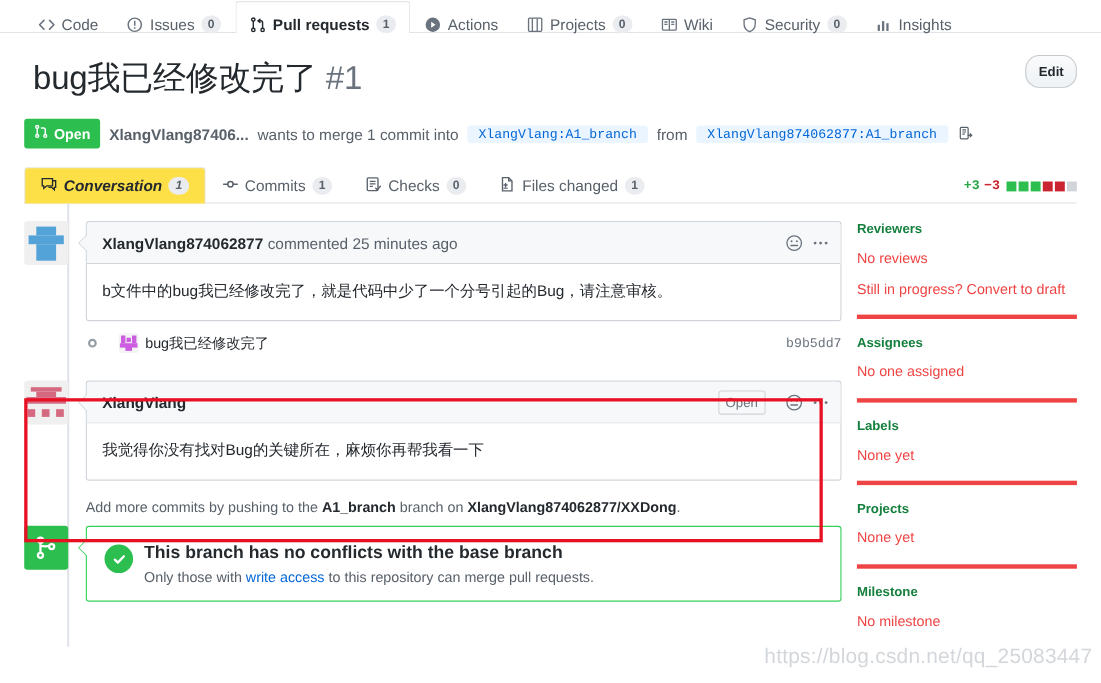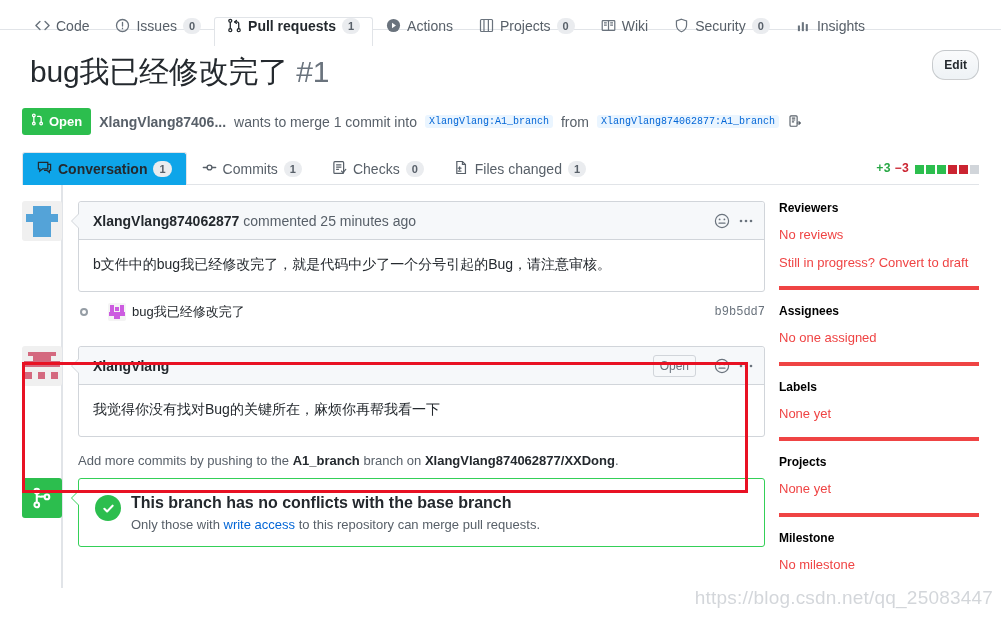--- a/index.html
+++ b/index.html
@@ -19,31 +19,31 @@
   .repo-nav {
     height: 30px;
     border-bottom: 1px solid #e1e4e8;
     display: flex;
     align-items: flex-end;
     padding-left: 22px;
     background: #fff;
   }
   .repo-tab {
     display: flex;
-    align-items: flex-start;
+    align-items: flex-end;
     gap: 6px;
     height: 29px;
     padding: 0 12px;
     font-size: 14px;
     color: #586069;
     cursor: pointer;
     border: 1px solid transparent;
     border-bottom: none;
     position: relative;
-    top: 17px;
+    top: 1px;
     white-space: nowrap;
   }
   .repo-tab.selected {
     background: #fff;
     border-color: #e1e4e8;
     border-top-left-radius: 3px;
     border-top-right-radius: 3px;
     color: #24292e;
     font-weight: 600;
   }
@@ -107,23 +107,23 @@
     font-weight: 600;
     border-radius: 3px;
     padding: 5px 9px;
     line-height: 16px;
   }
   .author-name { color: #586069; font-weight: 600; }
   .branch-chip {
     background: #eaf5ff;
     color: #0366d6;
     border-radius: 3px;
-    padding: 1px 4px;
+    padding: 1px 10px;
     font-family: "Liberation Mono", monospace;
-    font-size: 10px;
+    font-size: 12px;
     white-space: nowrap;
   }
   .copy-ico { color: #586069; cursor: pointer; display: inline-flex; }
 
   
   .pr-tabs {
     margin: 16px 22px 0 22px;
     border-bottom: 1px solid #e1e4e8;
     display: flex;
     align-items: flex-end;
@@ -139,26 +139,27 @@
     font-size: 14px;
     color: #586069;
     cursor: pointer;
     border: 1px solid transparent;
     border-bottom: none;
     position: relative;
     top: 1px;
     white-space: nowrap;
   }
   .pr-tab.selected {
-    background: #0ea5e9;
+    background: #fde047;
     border-color: #e1e4e8;
     border-top-left-radius: 3px;
     border-top-right-radius: 3px;
     color: #24292e;
     font-weight: 600;
+    font-style: italic;
   }
   .diffstat {
     position: absolute;
     right: 0;
     bottom: 8px;
     display: flex;
     align-items: center;
     gap: 4px;
     font-size: 12px;
     font-weight: 600;
@@ -366,21 +367,21 @@
     flex: 0 0 26px; margin-top: 2px;
   }
   .merge-title { font-size: 16px; font-weight: 600; color: #24292e; line-height: 1.3; }
   .merge-sub { font-size: 13px; color: #586069; margin-top: 3px; }
   .merge-sub a { color: #0366d6; text-decoration: none; }
 
   
   .side-sec { padding: 0 0 14px 0; }
   .side-sec + .side-sec { border-top: 4px solid #ef4444; padding-top: 14px; }
   .side-h {
-    font-size: 12px; font-weight: 600; color: #000000;
+    font-size: 12px; font-weight: 600; color: #15803d;
     margin-bottom: 10px;
   }
   .side-v { font-size: 13px; color: #ef4444; line-height: 1.5; margin-bottom: 8px; }
   .side-v:last-child { margin-bottom: 0; }
 
   
   .watermark {
     position: absolute;
     right: 8px;
     bottom: 12px;

